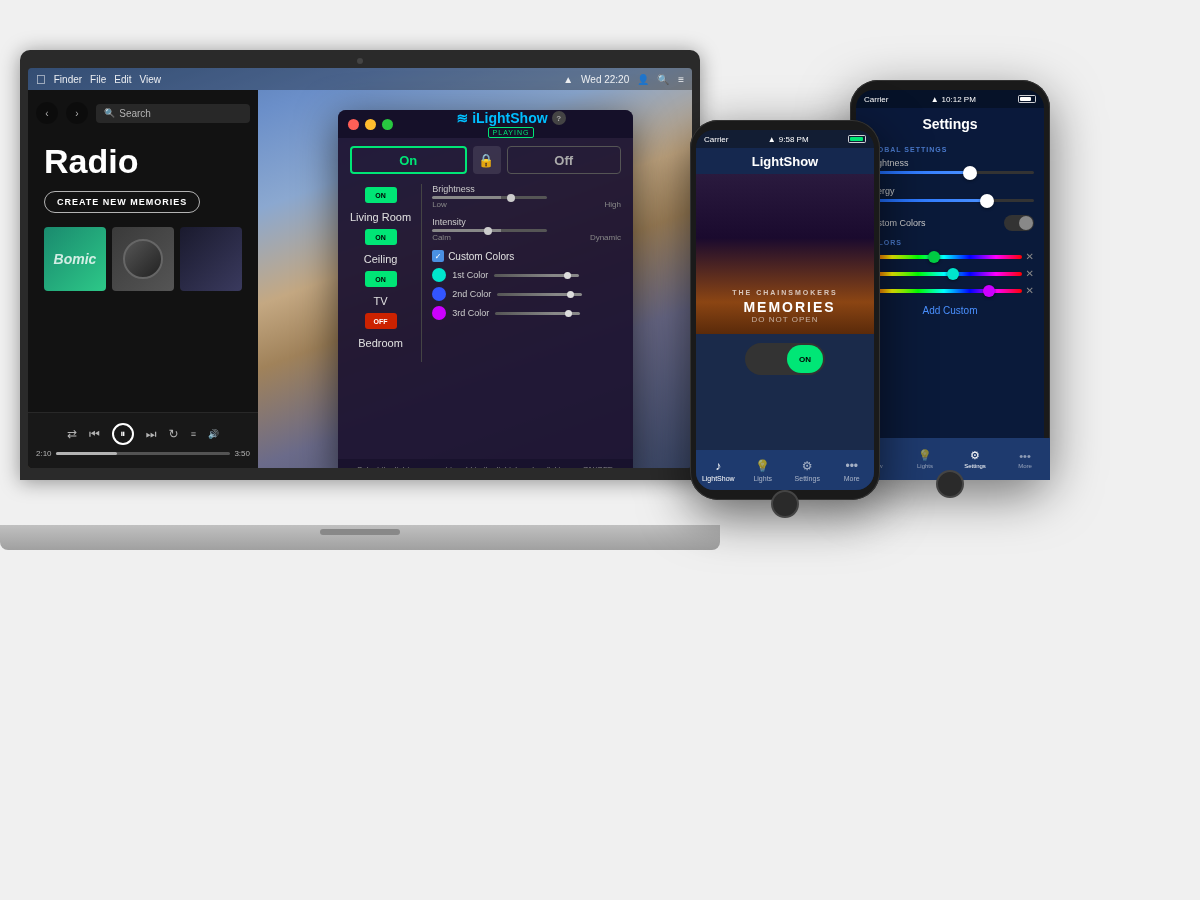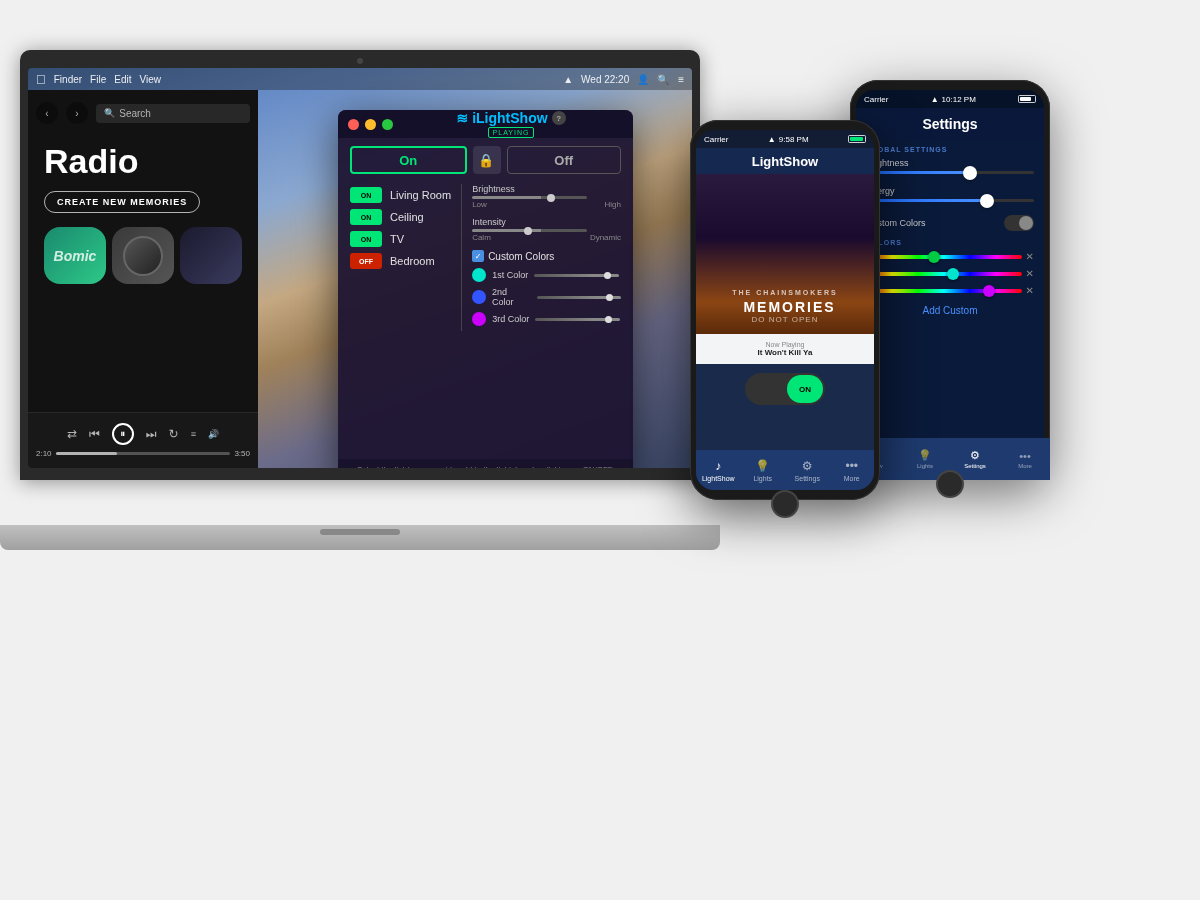--- a/index.html
+++ b/index.html
@@ -191,22 +191,22 @@
     }
 
     .station-grid {
       display: flex;
       gap: 6px;
       padding: 0 8px;
     }
 
     .station-card {
       width: 62px;
-      height: 57px;
-      border-radius: 16px;
+      height: 64px;
+      border-radius: 4px;
       overflow: hidden;
       flex-shrink: 0;
     }
 
     .station-card-1 {
       background: linear-gradient(135deg, #1a8a6e, #2dc888);
       display: flex;
       align-items: center;
       justify-content: center;
       font-size: 18px;
@@ -394,20 +394,21 @@
 
     .lights-list {
       margin-bottom: 10px;
     }
 
     .light-row {
       display: flex;
       align-items: center;
       gap: 8px;
       padding: 3px 0;
+      flex-direction: column;
     }
 
     .light-toggle-on {
       width: 32px;
       height: 16px;
       background: #00e676;
       border-radius: 3px;
       display: flex;
       align-items: center;
       justify-content: center;
@@ -1142,24 +1143,20 @@
         </div>
 
         <div class="album-art">
           <div class="album-art-inner">
             <span style="color:rgba(255,255,255,0.7);font-size:7px;letter-spacing:2px;font-weight:600;margin-bottom:3px;">THE CHAINSMOKERS</span>
             <span style="color:#fff;font-size:14px;font-weight:800;letter-spacing:2px;margin-left:9px;">MEMORIES</span>
             <span style="color:rgba(255,255,255,0.6);font-size:8px;letter-spacing:1px;">DO NOT OPEN</span>
           </div>
         </div>
 
-        <div class="now-playing-section">
-          <span class="now-playing-label">Now Playing</span>
-          <span class="now-playing-track">It Won't Kill Ya</span>
-        </div>
 
         <div class="toggle-center">
           <div class="phone-toggle">
             <div class="phone-toggle-thumb">
               <span>ON</span>
             </div>
           </div>
         </div>
 
         <div class="phone-bottom-tabs">

